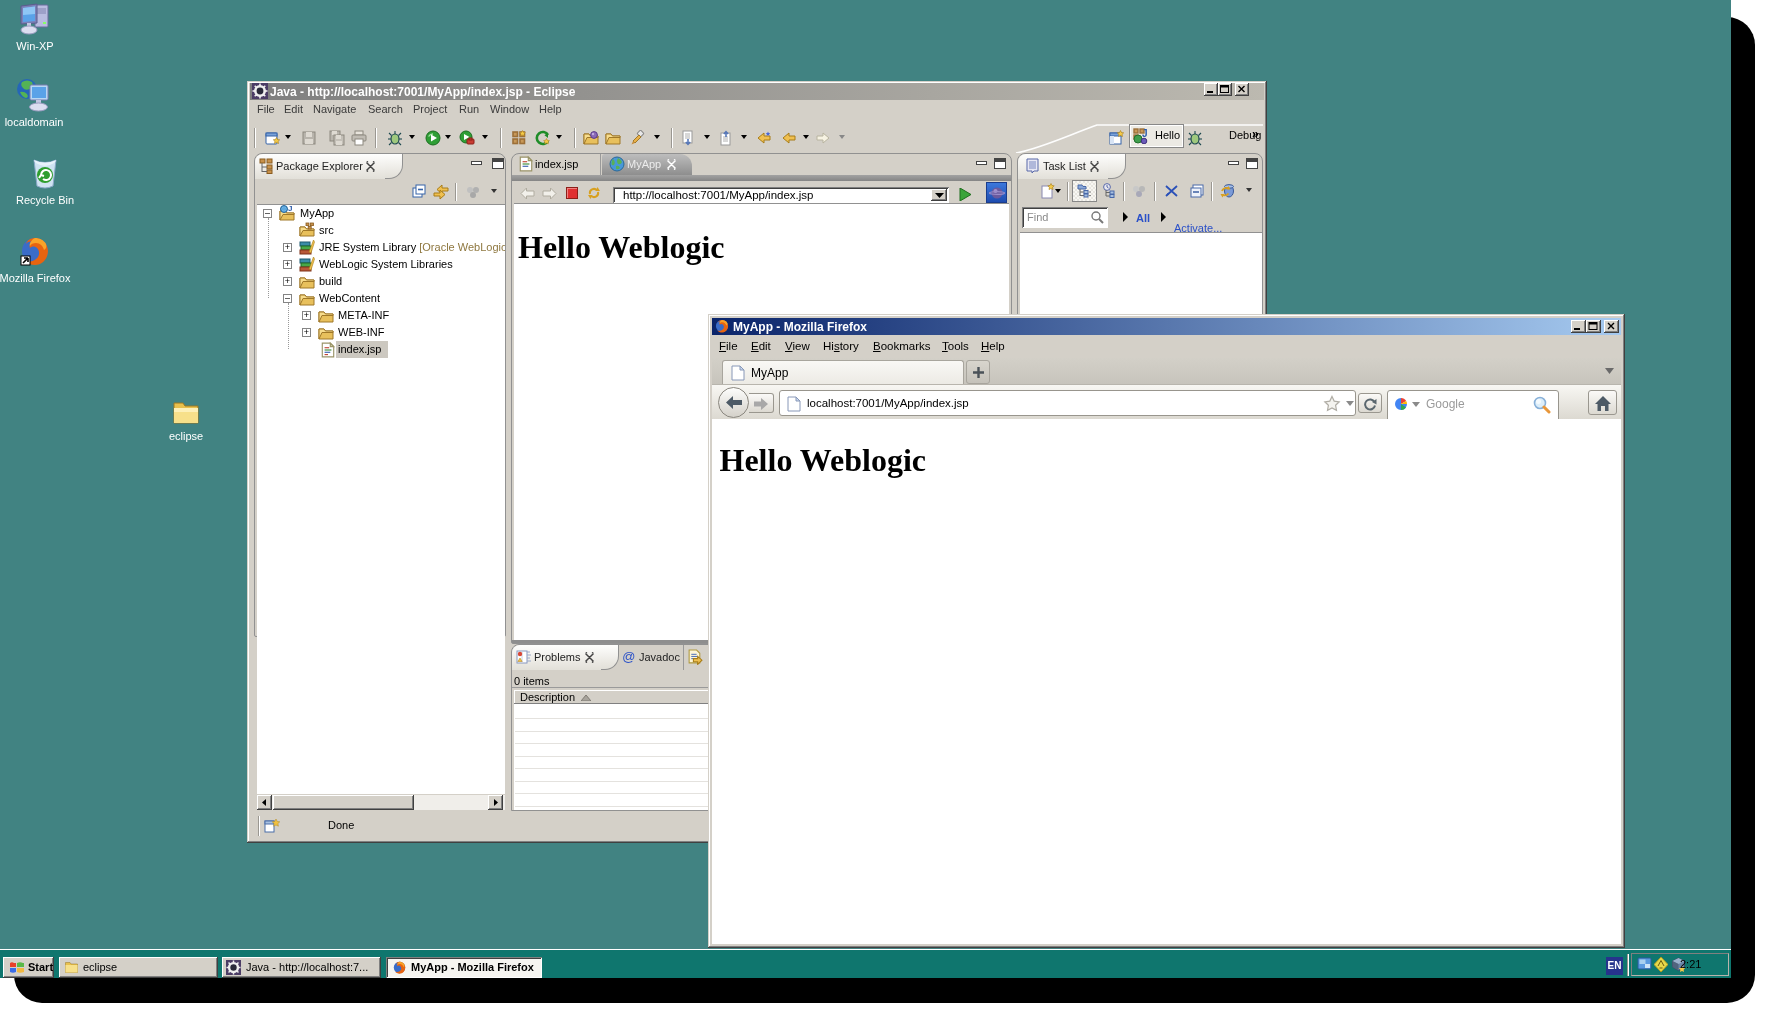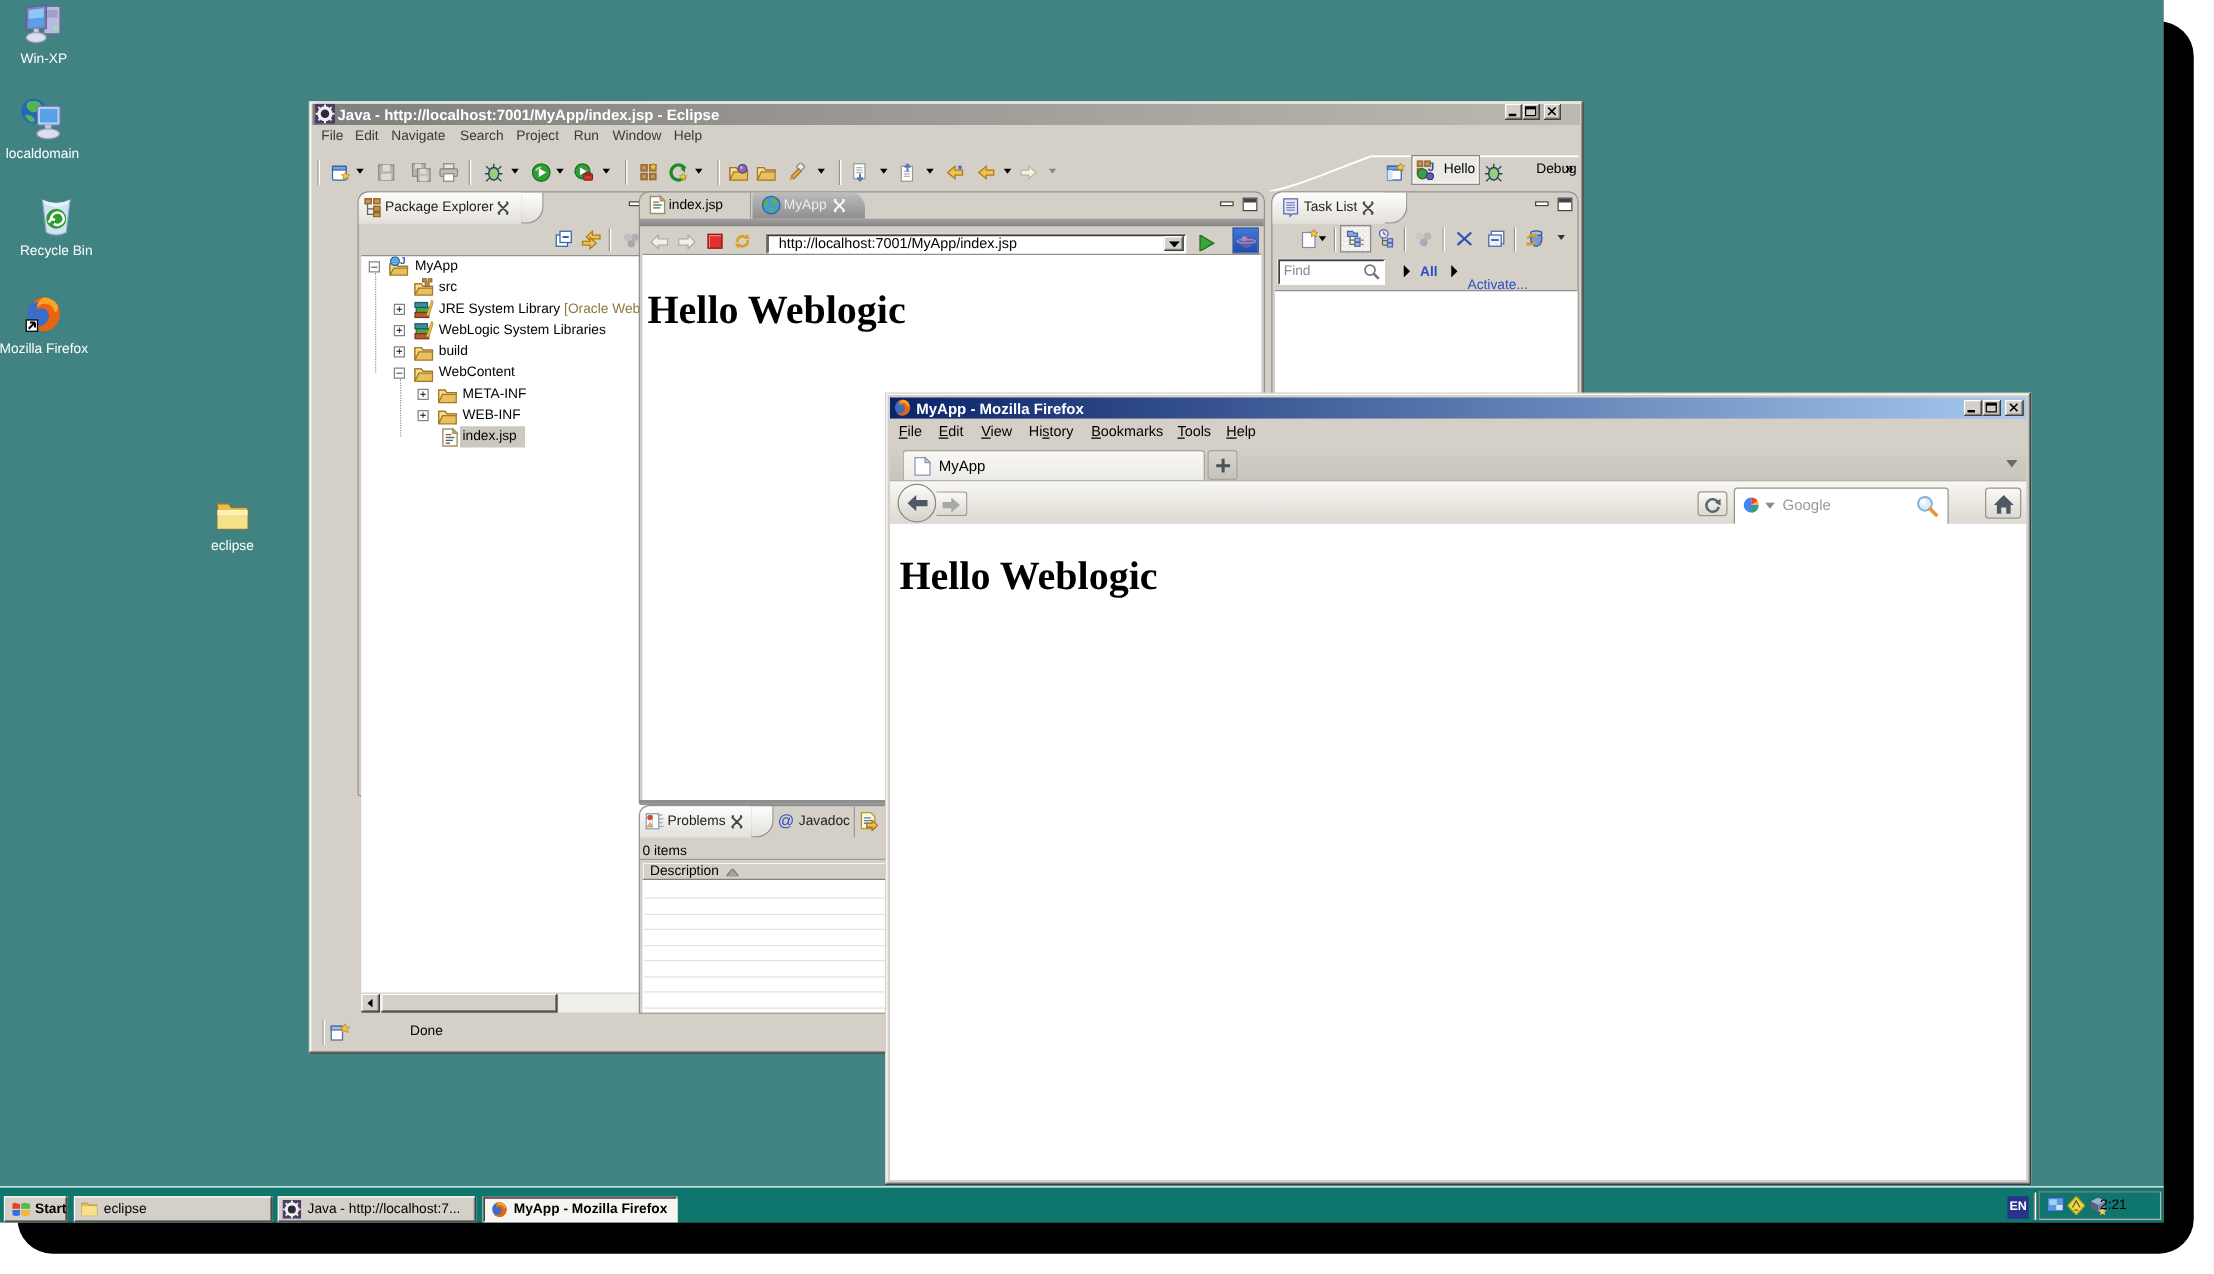--- a/index.html
+++ b/index.html
@@ -325,21 +325,21 @@
             <line x1="3.8" y1="9" x2="1" y2="9"></line>
           <line x1="12.2" y1="9" x2="15" y2="9"></line>
             <line x1="4.5" y1="12.5" x2="2" y2="15"></line>
           <line x1="11.5" y1="12.5" x2="14" y2="15"></line>
         </g>
       </svg>
       <span style="position:absolute;left:954px;top:10px;font-size:11px;padding-left:24px;">Debug</span>
       <span style="position:absolute;left:1001px;top:8px;font-weight:bold;font-size:12px;">»</span>
     </div>
 
-    <div class="epanel" id="pkgpanel" style="left:7px;top:72px;width:252px;height:484px;margin-left:32px;">
+    <div class="epanel" id="pkgpanel" style="left:7px;top:72px;width:252px;height:484px;">
       <div class="viewtab" style="width:130px;border-radius:8px 0 0 0;">
         <div class="curve"></div>
         <svg class="icon16" style="left:3px;top:4px;" viewBox="0 0 16 16">
           <g fill="#c8924c" stroke="#8a5c20">
             <rect x="2" y="1" width="5" height="4"></rect>
               <rect x="9" y="1" width="5" height="4"></rect>
             <rect x="9" y="7" width="5" height="4"></rect>
               <rect x="9" y="12" width="5" height="3.5"></rect>
           </g>
           <path d="M4 5 L4 14 M4 9 L9 9 M4 13.5 L9 13.5" stroke="#666" fill="none"></path>
@@ -738,20 +738,33 @@
     </div>
     <div id="ff-nav">
       <div style="position:absolute;left:6px;top:2px;width:31px;height:31px;border-radius:50%;background:linear-gradient(#fdfdfc,#d4d1c9);border:1px solid #8a877f;"></div>
       <svg class="abs" style="left:13px;top:9px;" width="18" height="17" viewBox="0 0 18 17">
         <path d="M8 2 L8 6 L17 6 L17 11 L8 11 L8 15 L1 8.5 Z" fill="#4d5a66"></path>
       </svg>
       <div style="position:absolute;left:37px;top:8px;width:25px;height:20px;background:linear-gradient(#fbfaf8,#dcd9d1);border:1px solid #9a978f;border-left:none;border-radius:0 3px 3px 0;">
         <svg class="abs" style="left:4px;top:3px;" width="16" height="14" viewBox="0 0 16 14">
           <path d="M8 1 L8 4.5 L1 4.5 L1 9.5 L8 9.5 L8 13 L15 7 Z" fill="#a8a8a8"></path>
         </svg>
+      </div>
+      <div style="position:absolute;left:67px;top:5px;width:577px;height:26px;background:#fff;border:1px solid #98958d;border-radius:3px;">
+        <svg class="abs" style="left:7px;top:5px;" width="14" height="16" viewBox="0 0 14 16">
+          <path d="M1 1 L9 1 L13 5 L13 15 L1 15 Z" fill="#fff" stroke="#8898b8"></path>
+          <path d="M9 1 L9 5 L13 5 Z" fill="#c8d8f0" stroke="#8898b8"></path>
+        </svg>
+        <span style="position:absolute;left:27px;top:6px;font-size:11.5px;">localhost:7001/MyApp/index.jsp</span>
+        <svg class="abs" style="left:543px;top:4px;" width="18" height="18" viewBox="0 0 18 18">
+          <path d="M9 1.5 l2.2 4.6 5 .7 -3.6 3.5 .9 5 -4.5 -2.4 -4.5 2.4 .9 -5 -3.6 -3.5 5 -.7 Z" fill="#f4f3ef" stroke="#b0ada5" stroke-width="1.2"></path>
+        </svg>
+        <svg class="abs" style="left:566px;top:10px;" width="8" height="5">
+            <polygon points="0,0 8,0 4,5" fill="#8a8a8a"></polygon>
+          </svg>
       </div>
       <div style="position:absolute;left:646px;top:8px;width:24px;height:20px;background:linear-gradient(#fbfaf8,#dcd9d1);border:1px solid #9a978f;border-radius:3px;">
         <svg class="abs" style="left:4px;top:3px;" width="14" height="14" viewBox="0 0 14 14">
           <path d="M11.5 5 A5 5 0 1 0 12 8.5" stroke="#5a676f" stroke-width="2" fill="none"></path>
           <polygon points="13.5,2 13.5,7.5 9,5" fill="#5a676f"></polygon>
         </svg>
       </div>
       <div style="position:absolute;left:675px;top:5px;width:172px;height:32px;background:#fff;border:1px solid #98958d;border-radius:3px;">
         <svg class="abs" style="left:5px;top:5px;" width="16" height="16" viewBox="0 0 16 16">
           <path d="M8 2 a6 6 0 1 0 6 6 l-6 0 Z" fill="#4285f4"></path>

